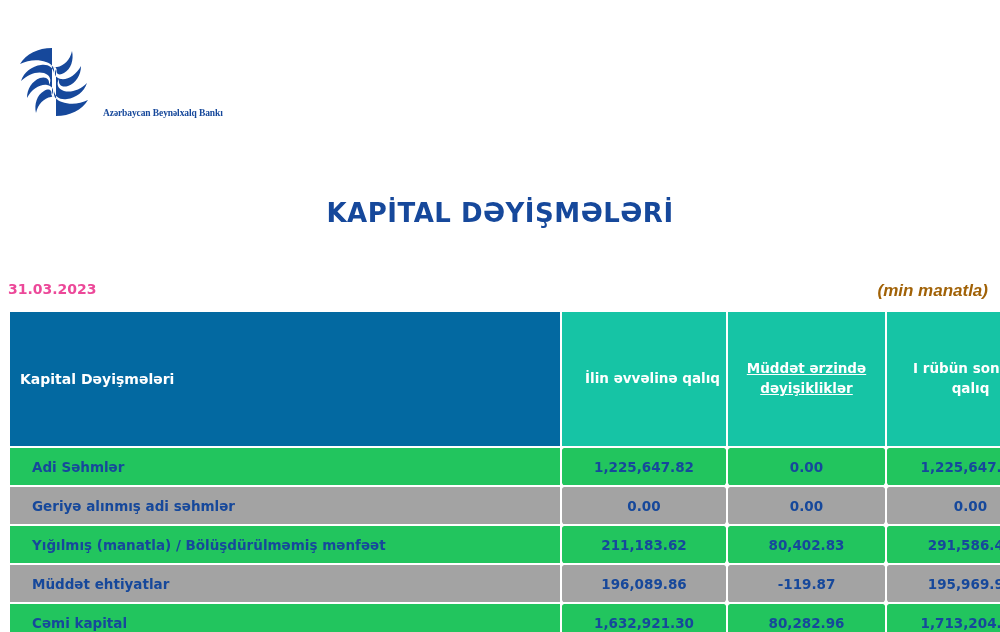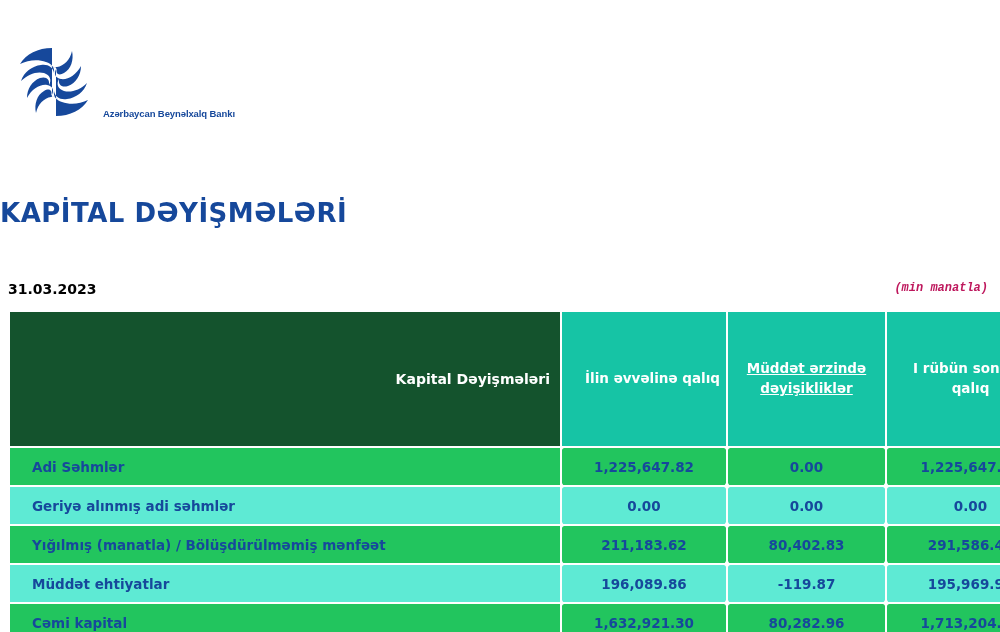--- a/index.html
+++ b/index.html
@@ -43,82 +43,83 @@
     font-family: "DejaVu Sans", sans-serif;
   }
   .logo-sub {
     position: absolute;
     left: 95px;
     top: 66px;
     font-size: 9.5px;
     font-weight: bold;
     color: #16489b;
     letter-spacing: -0.1px;
-    font-family: Liberation Sans, sans-serif;
+    font-family: Liberation Serif, serif;
   }
 
   
   .doc-title {
     position: absolute;
     left: 0;
     right: 0;
     top: 198px;
+    text-align: center;
     font-size: 26px;
     font-weight: bold;
     color: #16489b;
     letter-spacing: 0.5px;
     font-family: "DejaVu Sans", sans-serif;
   }
 
   
   .meta-row {
     position: absolute;
     left: 8px;
     right: 12px;
     top: 281px;
     height: 20px;
   }
   .meta-date {
     float: left;
     font-size: 14px;
     font-weight: bold;
-    color: #000000;
+    color: #ec4899;
     font-family: "DejaVu Sans", sans-serif;
   }
   .meta-unit {
     float: right;
-    font-size: 12px;
+    font-size: 17px;
     font-style: italic;
     font-weight: bold;
-    color: #be185d;
-    font-family: Liberation Mono, monospace;
+    color: #a16207;
+    font-family: Liberation Sans, sans-serif;
   }
 
   
   table.capital-table {
     position: absolute;
     left: 8px;
     top: 310px;
     width: 984px;
     border-collapse: collapse;
     table-layout: fixed;
   }
   table.capital-table th {
     color: #ffffff;
     font-weight: bold;
     vertical-align: middle;
     border: 2px solid #ffffff;
     font-family: "DejaVu Sans", sans-serif;
   }
   th.head-label {
-    background: #14532d;
+    background: #0369a1;
     font-size: 14px;
     height: 134px;
     width: 530px;
-    text-align: right;
+    text-align: left;
     padding: 0 10px;
   }
   th.head-num {
     background: #16c4a5;
     font-size: 13.5px;
     height: 134px;
     text-align: center;
     line-height: 1.45;
     padding: 0 6px;
   }
@@ -136,21 +137,21 @@
   }
   td.cell-label {
     text-align: left;
     padding-left: 22px;
   }
   td.cell-num {
     text-align: center;
     border-radius: 6px;
   }
   tr.row-even td { background: #22c55e; }
-  tr.row-odd td  { background: #5eead4; }
+  tr.row-odd td  { background: #a3a3a3; }
 </style>
 </head>
 <body>
 
 <div class="logo-block">
   <span class="logo-mark">
     <svg width="92" height="80" viewBox="0 0 92 80" xmlns="http://www.w3.org/2000/svg">
       <g fill="#16489b">
         <path d="M44 6 C30 6 18 12 12 22 C20 18 30 17 38 20 C44 22 47 26 46 31 C45 25 40 22 33 23 C24 24 16 30 13 39 C20 32 29 29 36 31 C42 33 44 38 41 43 C42 37 38 34 32 36 C24 39 19 47 19 56 C24 47 32 42 39 43 C45 44 47 49 43 54 C45 48 41 46 36 49 C29 53 26 62 28 71 C30 62 36 56 43 55 C49 54 52 58 49 63 C52 58 49 54 44 55 C44 55 44 55 44 55 Z"></path>
         <path d="M48 74 C62 74 74 68 80 58 C72 62 62 63 54 60 C48 58 45 54 46 49 C47 55 52 58 59 57 C68 56 76 50 79 41 C72 48 63 51 56 49 C50 47 48 42 51 37 C50 43 54 46 60 44 C68 41 73 33 73 24 C68 33 60 38 53 37 C47 36 45 31 49 26 C47 32 51 34 56 31 C63 27 66 18 64 9 C62 18 56 24 49 25 C43 26 40 22 43 17 C40 22 43 26 48 25 C48 25 48 25 48 25 Z"></path>

